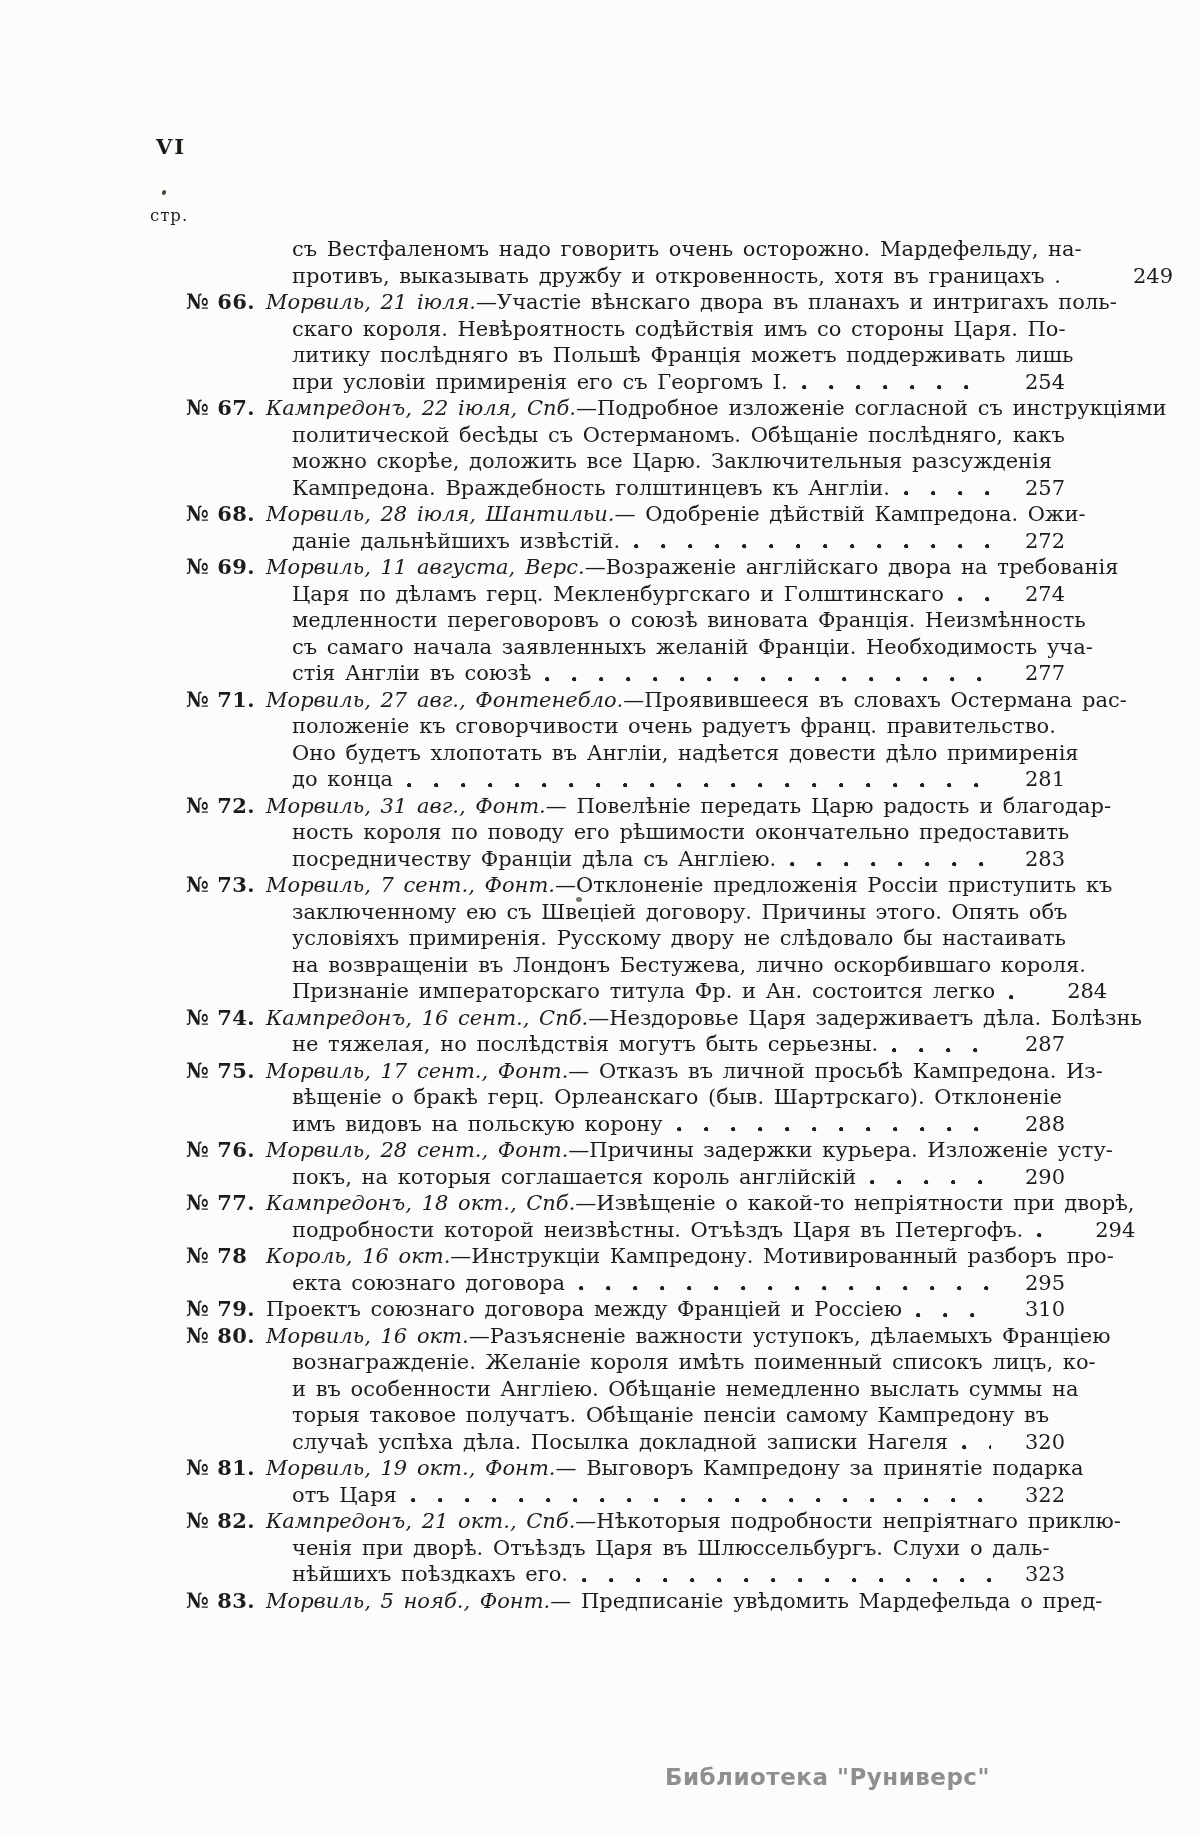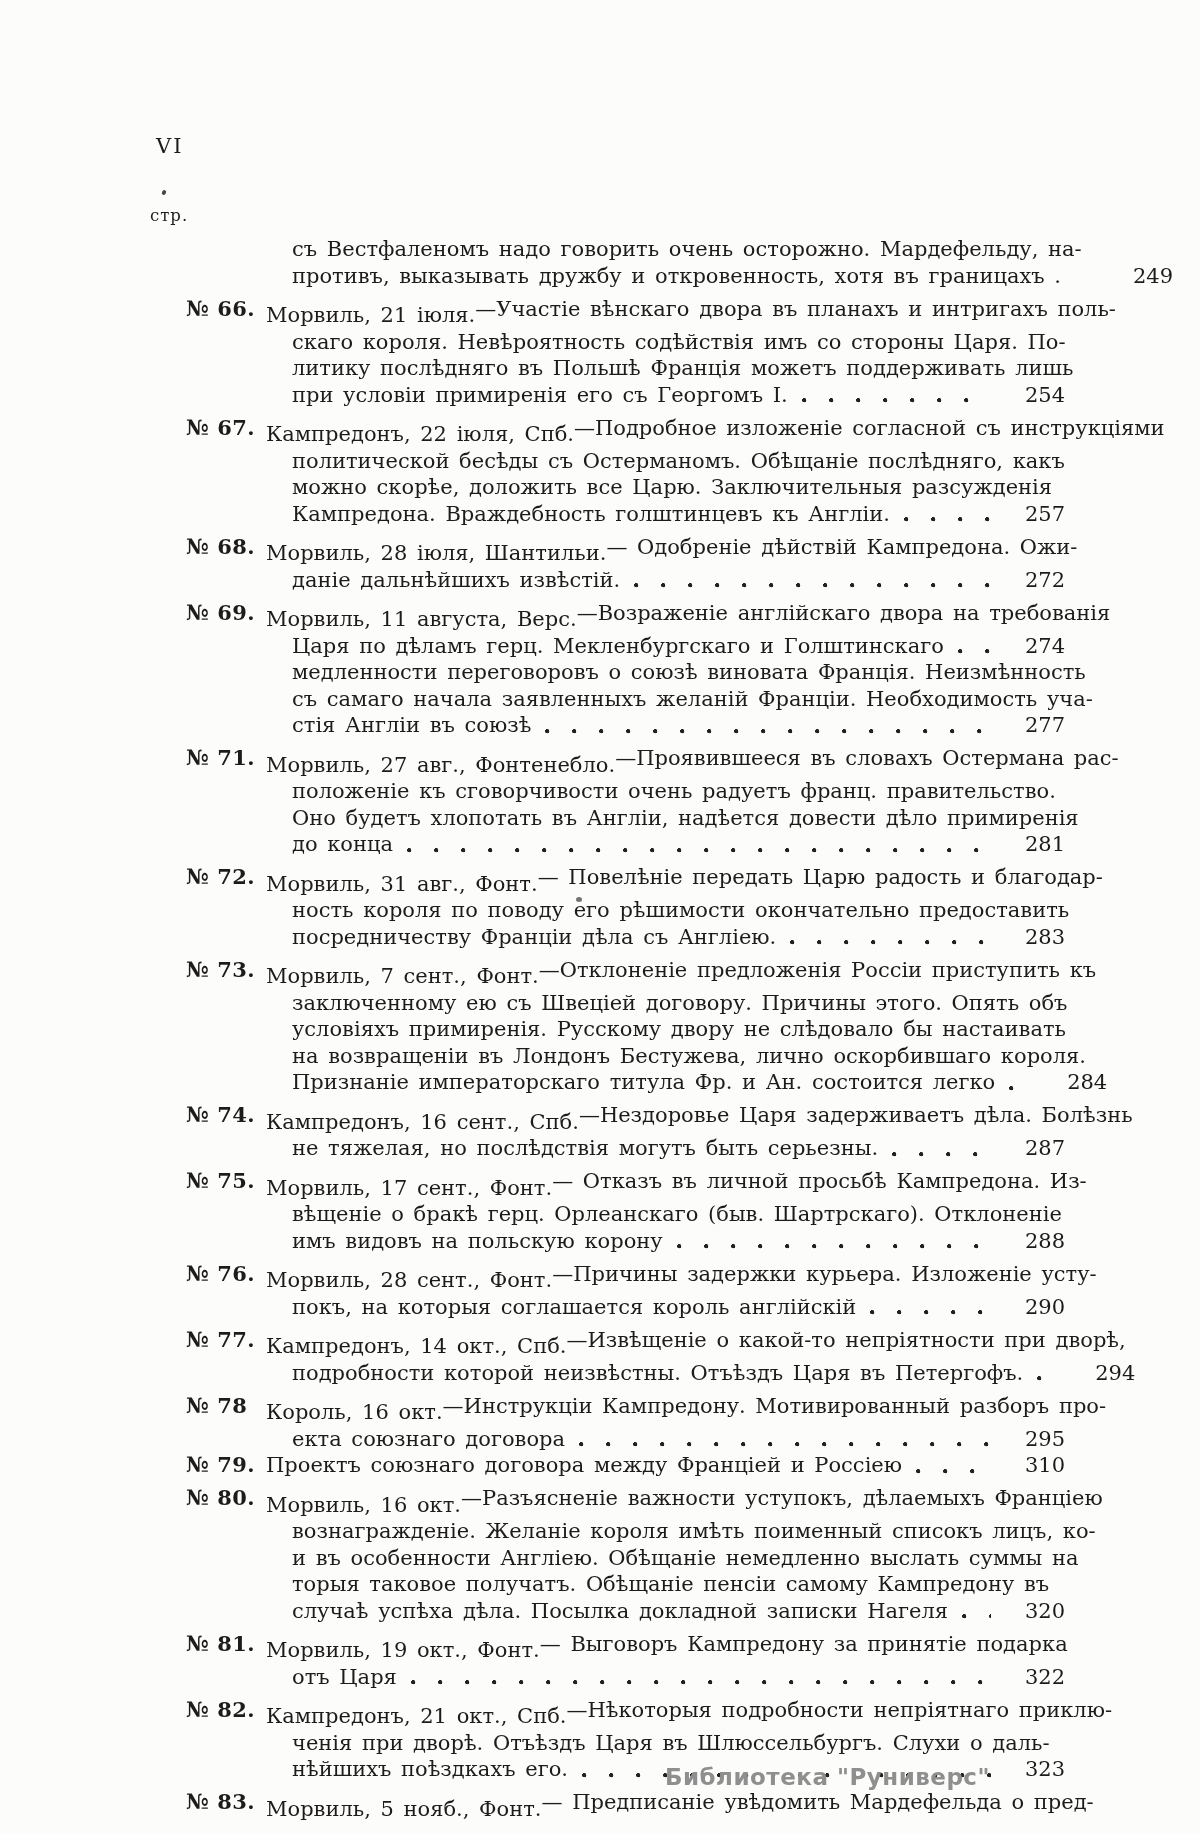--- a/index.html
+++ b/index.html
@@ -18,21 +18,21 @@
   .page {
     position: absolute;
     inset: 0;
     background: #fcfcfa;
   }
   .folio {
     position: absolute;
     left: 156px;
     top: 134px;
     font-size: 21px;
-    font-weight: normal;
+    font-weight: bold;
     letter-spacing: 2px;
   }
   .speck {
     position: absolute;
     background: #4a463f;
     border-radius: 50%;
   }
   .speck.s1 { left: 162px; top: 190px; width: 4px; height: 5px; transform: rotate(25deg); }
   .speck.s2 { left: 576px; top: 897px; width: 6px; height: 5px; opacity: .75; }
   .content {
@@ -59,22 +59,22 @@
   .row .num {
     flex: 0 0 80px;
     font-weight: bold;
     letter-spacing: .5px;
     margin-left: 36px;
   }
   .row.cont {
     padding-left: 142px;
   }
   .head {
+    font-style: italic;
     word-spacing: 3px;
-    margin-top: 13px;
   }
   .txt {
     word-spacing: 3px;
   }
   .leader {
     flex: 1 1 30px;
     min-width: 24px;
     align-self: flex-end;
     height: 5px;
     margin: 0 18px 5px 14px;
@@ -284,21 +284,21 @@
           </div>
           <div class="row cont">
             <span class="txt">покъ, на которыя соглашается король англійскій</span>
             <span class="leader dots"></span>
             <span class="pg">290</span>
           </div>
         </div>
         <div class="entry">
           <div class="row">
             <span class="num">№ 77.</span>
-            <span class="head">Кампредонъ, 14 окт., Спб.</span>
+            <span class="head">Кампредонъ, 18 окт., Спб.</span>
             <span class="txt">—Извѣщеніе о какой-то непріятности при дворѣ,</span>
           </div>
           <div class="row cont">
             <span class="txt">подробности которой неизвѣстны. Отъѣздъ Царя въ Петергофъ.</span>
             <span class="leader dots"></span>
             <span class="pg">294</span>
           </div>
         </div>
         <div class="entry">
           <div class="row">

